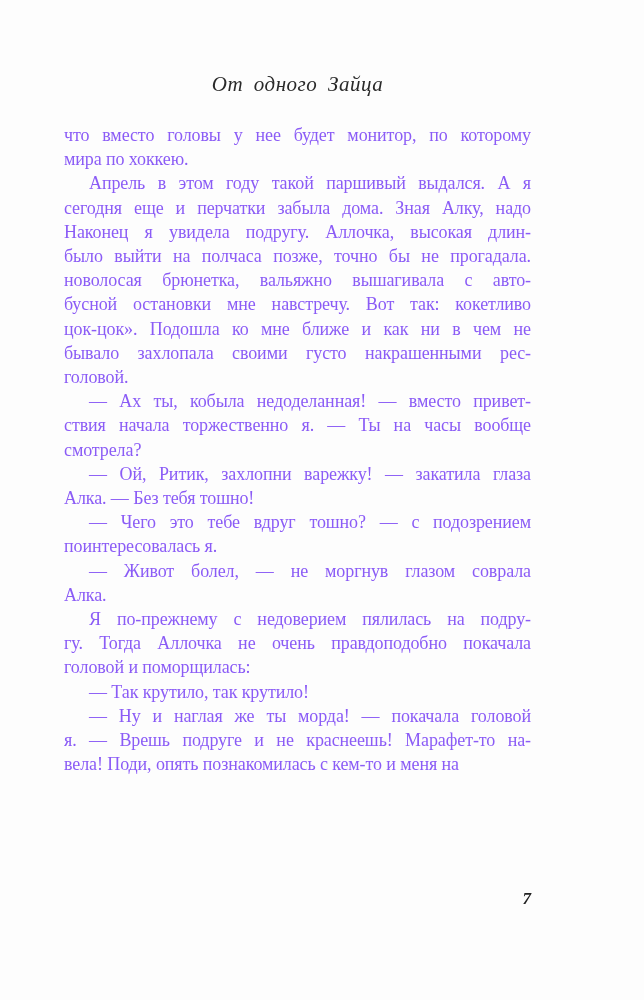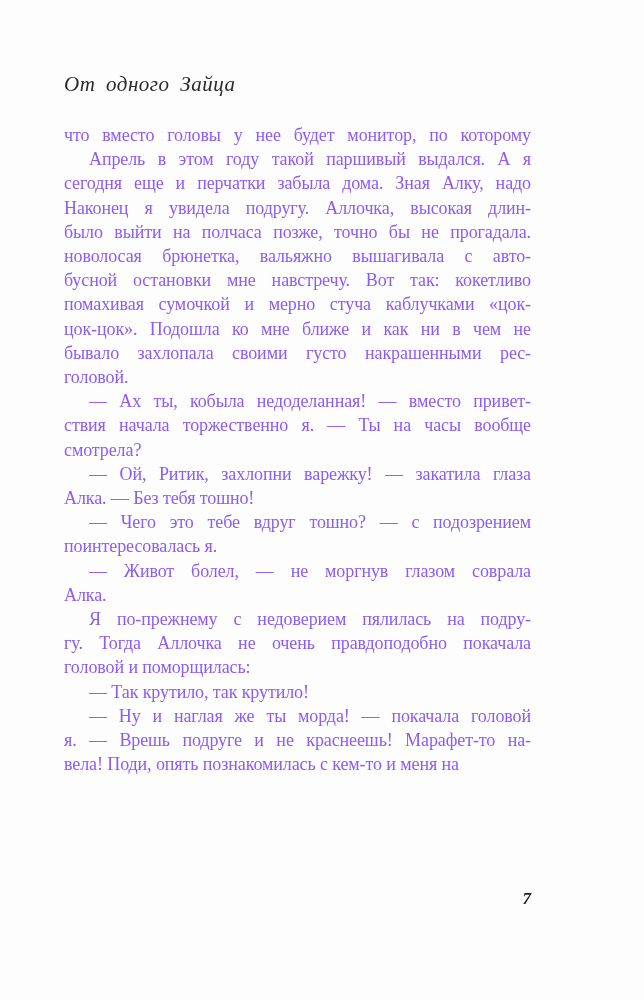--- a/index.html
+++ b/index.html
@@ -18,20 +18,21 @@
   .page {
     position: absolute;
     inset: 0;
     background: #fdfdfd;
   }
   .running-header {
     position: absolute;
     top: 72px;
     left: 64px;
     width: 467px;
+    text-align: center;
     font-family: "Liberation Serif", "DejaVu Serif", serif;
     font-style: italic;
     font-size: 21px;
     letter-spacing: 0.5px;
     word-spacing: 5px;
     color: #2a2a2a;
   }
   .text-block {
     position: absolute;
     top: 123px;
@@ -71,29 +72,29 @@
 </style>
 </head>
 <body>
 
 <div class="page">
   <div class="running-header">От одного Зайца</div>
 
   <div class="text-block">
       <div class="para">
         <div class="line">что вместо головы у нее будет монитор, по которому</div>
+        <div class="line last">мира по хоккею.</div>
       </div>
       <div class="para">
         <div class="line indent">Апрель в этом году такой паршивый выдался. А я</div>
         <div class="line">сегодня еще и перчатки забыла дома. Зная Алку, надо</div>
         <div class="line">Наконец я увидела подругу. Аллочка, высокая длин-</div>
         <div class="line">было выйти на полчаса позже, точно бы не прогадала.</div>
         <div class="line">новолосая брюнетка, вальяжно вышагивала с авто-</div>
         <div class="line">бусной остановки мне навстречу. Вот так: кокетливо</div>
-        <div class="line">помахивая сумочкой и мерно стуча каблучками «цок-</div>
         <div class="line">цок-цок». Подошла ко мне ближе и как ни в чем не</div>
         <div class="line">бывало захлопала своими густо накрашенными рес-</div>
         <div class="line last">головой.</div>
       </div>
       <div class="para">
         <div class="line indent">— Ах ты, кобыла недоделанная! — вместо привет-</div>
         <div class="line">ствия начала торжественно я. — Ты на часы вообще</div>
         <div class="line last">смотрела?</div>
       </div>
       <div class="para">

